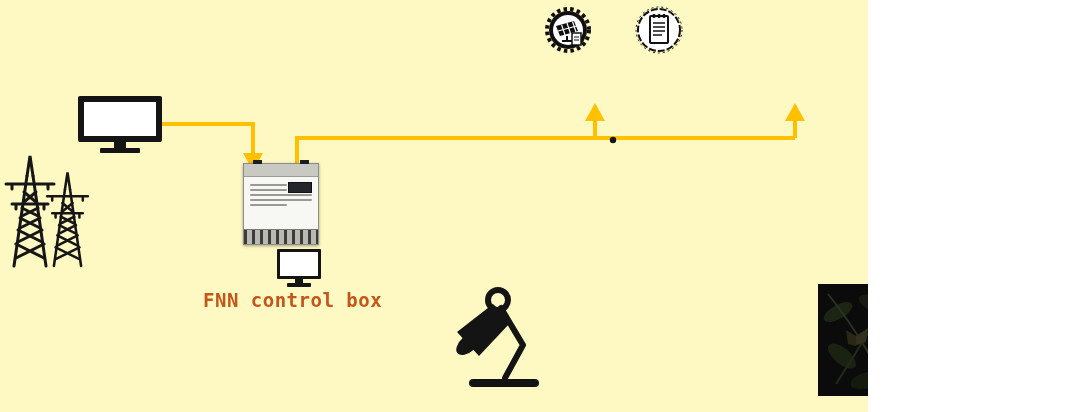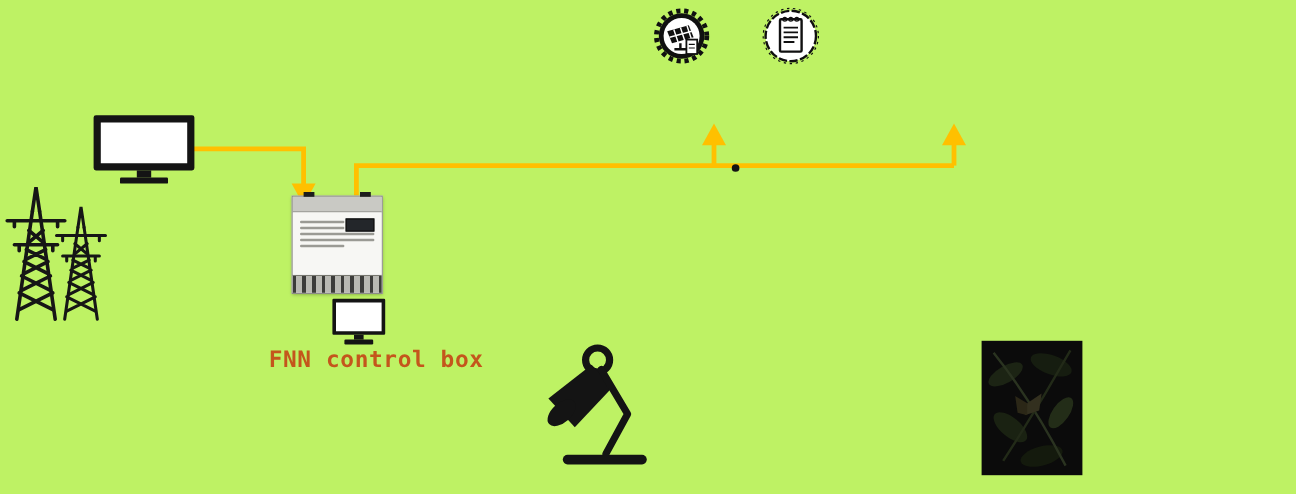--- a/index.html
+++ b/index.html
@@ -1,18 +1,18 @@
 <!DOCTYPE html>
 <html style="--connector-yellow: #ffc000; --label-orange: #c4561c; --ink: #141414; --photo-bg: #0b0b0b;"><head>
 <meta charset="utf-8">
 <style>
   html,body{margin:0;padding:0;background:#ffffff;}
   .canvas{
-    position:relative;width:1080px;height:412px;overflow:hidden;
-    background:#bef264;font-family:"DejaVu Sans Mono", monospace;text-align:right;
+    position:relative;width:868px;height:412px;overflow:hidden;
+    background:#fef9c3;font-family:"DejaVu Sans Mono", monospace;
   }
   svg{display:block}
   .connectors{position:absolute;left:0;top:0;width:1080px;height:412px;pointer-events:none}
   .wire{stroke:var(--connector-yellow);stroke-width:4;fill:none}
   .arrowhead{fill:var(--connector-yellow);stroke:none}
   .junction{fill:var(--ink)}
 
   
   .monitor{position:absolute;left:78px;top:96px;width:84px}
   .monitor .screen{width:72px;height:34px;border:6px solid var(--ink);border-radius:2px;background:#fff}

